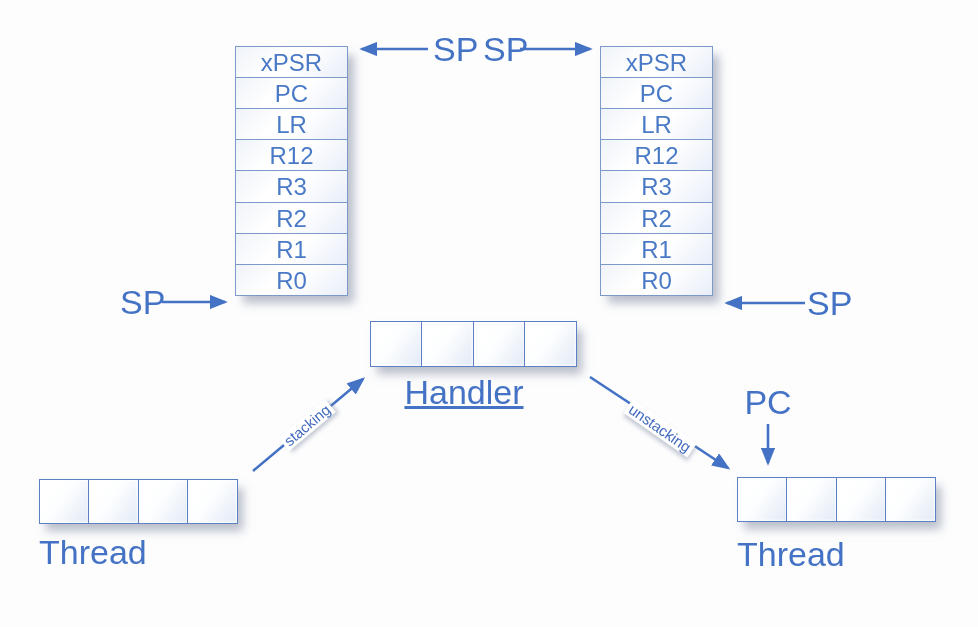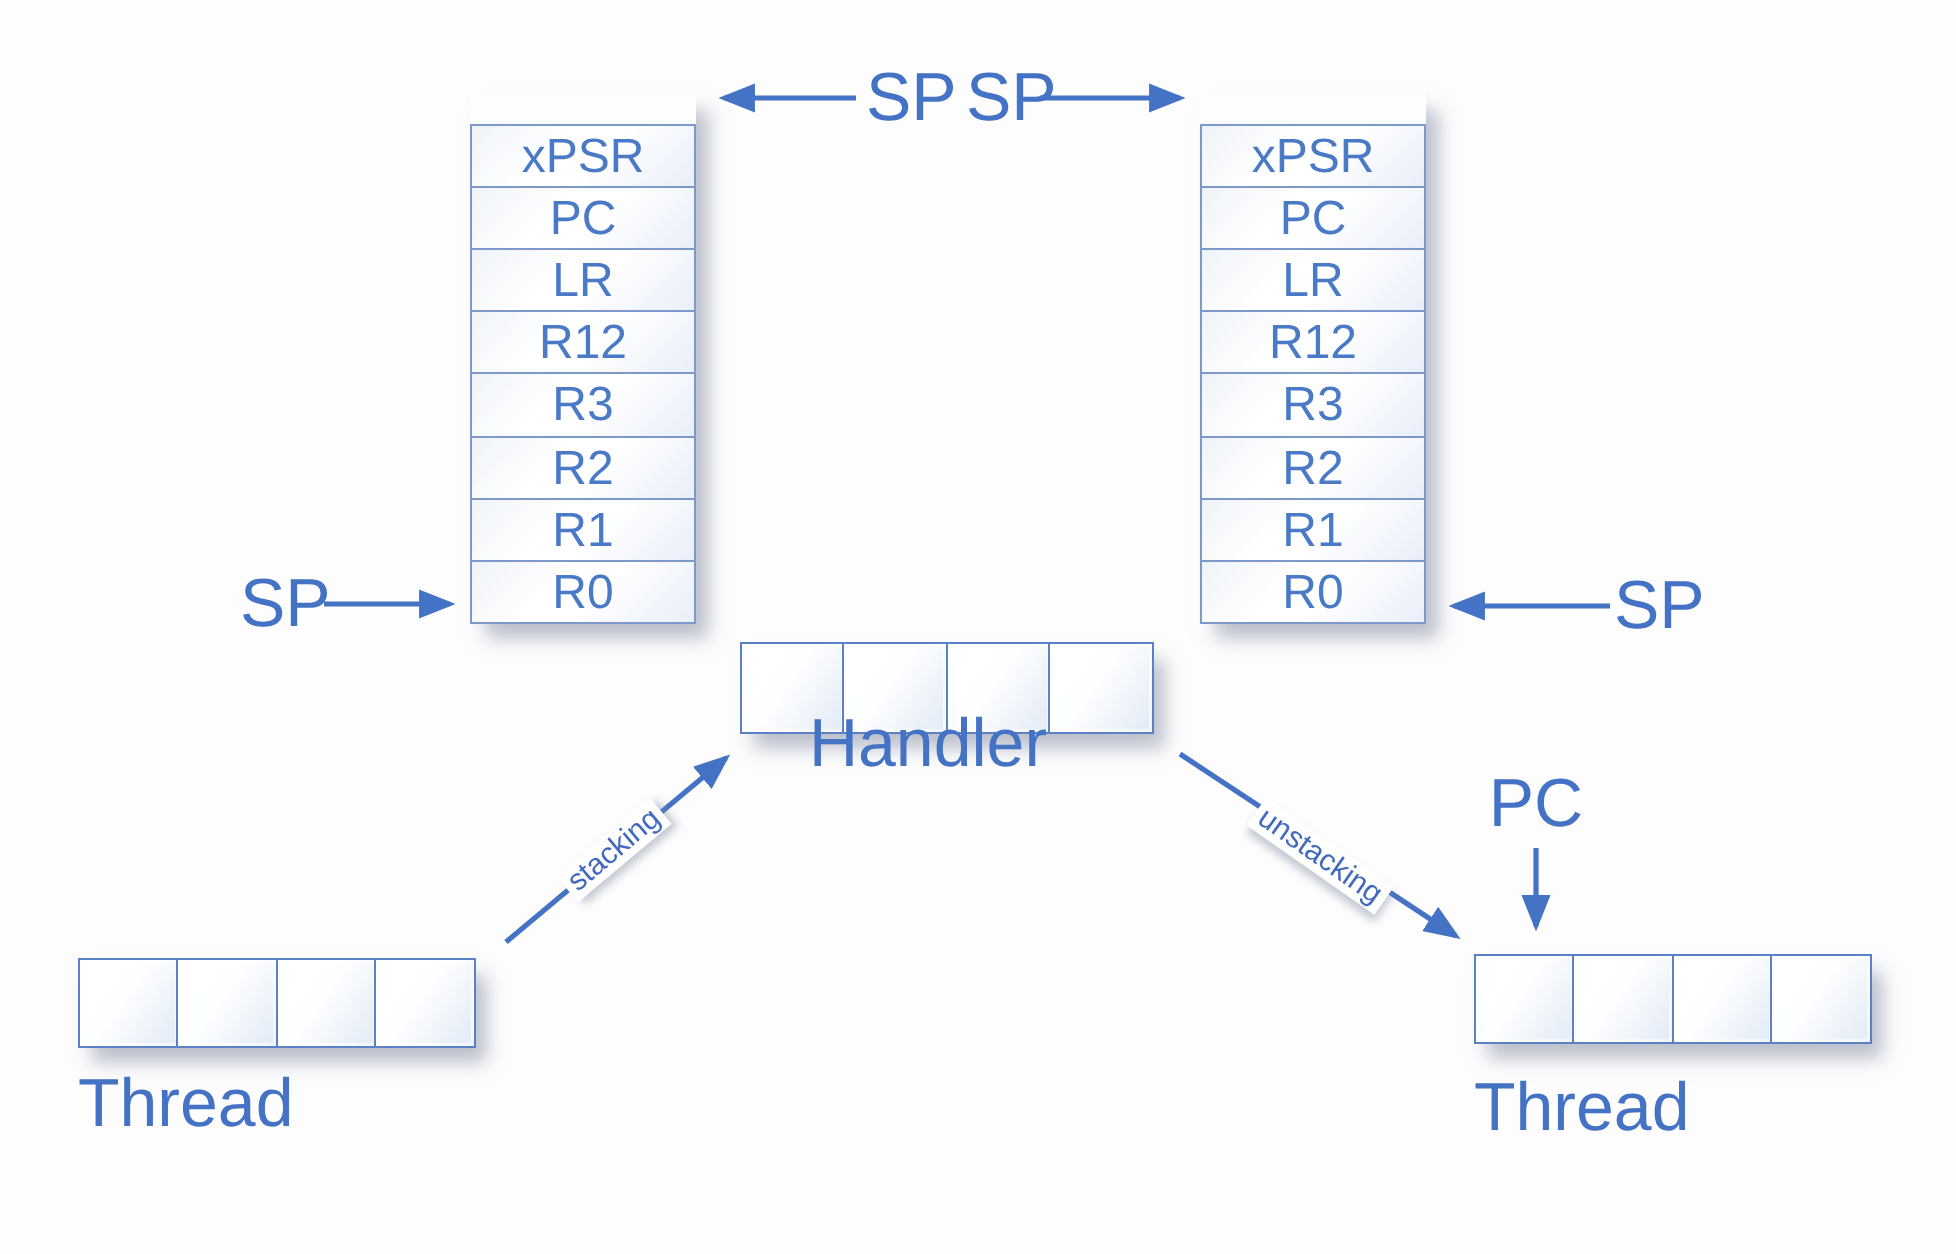--- a/index.html
+++ b/index.html
@@ -13,21 +13,21 @@
   .vstack {
     position:absolute; width:113px;
     box-shadow: 7px 8px 9px -1px rgba(118,128,152,.5);
   }
   .vcell {
     box-sizing:border-box; width:113px; height:32.5px;
     border:1.4px solid #7d99c9; margin-top:-1.4px;
     background:linear-gradient(135deg,#eff3f9 0%,#ffffff 38%,#ffffff 55%,#e8eef9 100%);
     color:#4a7ac6; font-size:24px; line-height:31px; text-align:center;
   }
-  .vcell:first-child { margin-top:16px; }
+  .vcell:first-child { margin-top:0; }
 
   
   .hframe {
     position:absolute; display:flex;
     box-shadow: 6px 8px 9px -1px rgba(118,128,152,.5);
   }
   .hcell {
     box-sizing:border-box; margin-left:-1.6px;
     border:1.6px solid #5b80c4;
     box-shadow: inset 0 0 0 1.5px rgba(255,255,255,.55);
@@ -105,21 +105,21 @@
   <div class="lbl" style="left:120px; top:289px; width:40px;">SP</div>
   <div class="lbl" style="left:807px; top:290px; width:40px;">SP</div>
   <div class="lbl centered" style="left:737px; top:389px; width:62px;">PC</div>
 
   <div class="hframe handler" style="left:370px; top:321px;">
     <div class="hcell"></div>
     <div class="hcell"></div>
     <div class="hcell"></div>
     <div class="hcell"></div>
   </div>
-  <div class="lbl centered" style="left:358px; top:359px; width:212px;">Handler</div>
+  <div class="lbl centered" style="left:358px; top:379px; width:212px;text-decoration:underline;">Handler</div>
 
   <div class="hframe thread" style="left:39px; top:479px;">
     <div class="hcell"></div>
     <div class="hcell"></div>
     <div class="hcell"></div>
     <div class="hcell"></div>
   </div>
   <div class="lbl" style="left:39px; top:539px;">Thread</div>
 
   <div class="hframe thread" style="left:737px; top:477px;">

